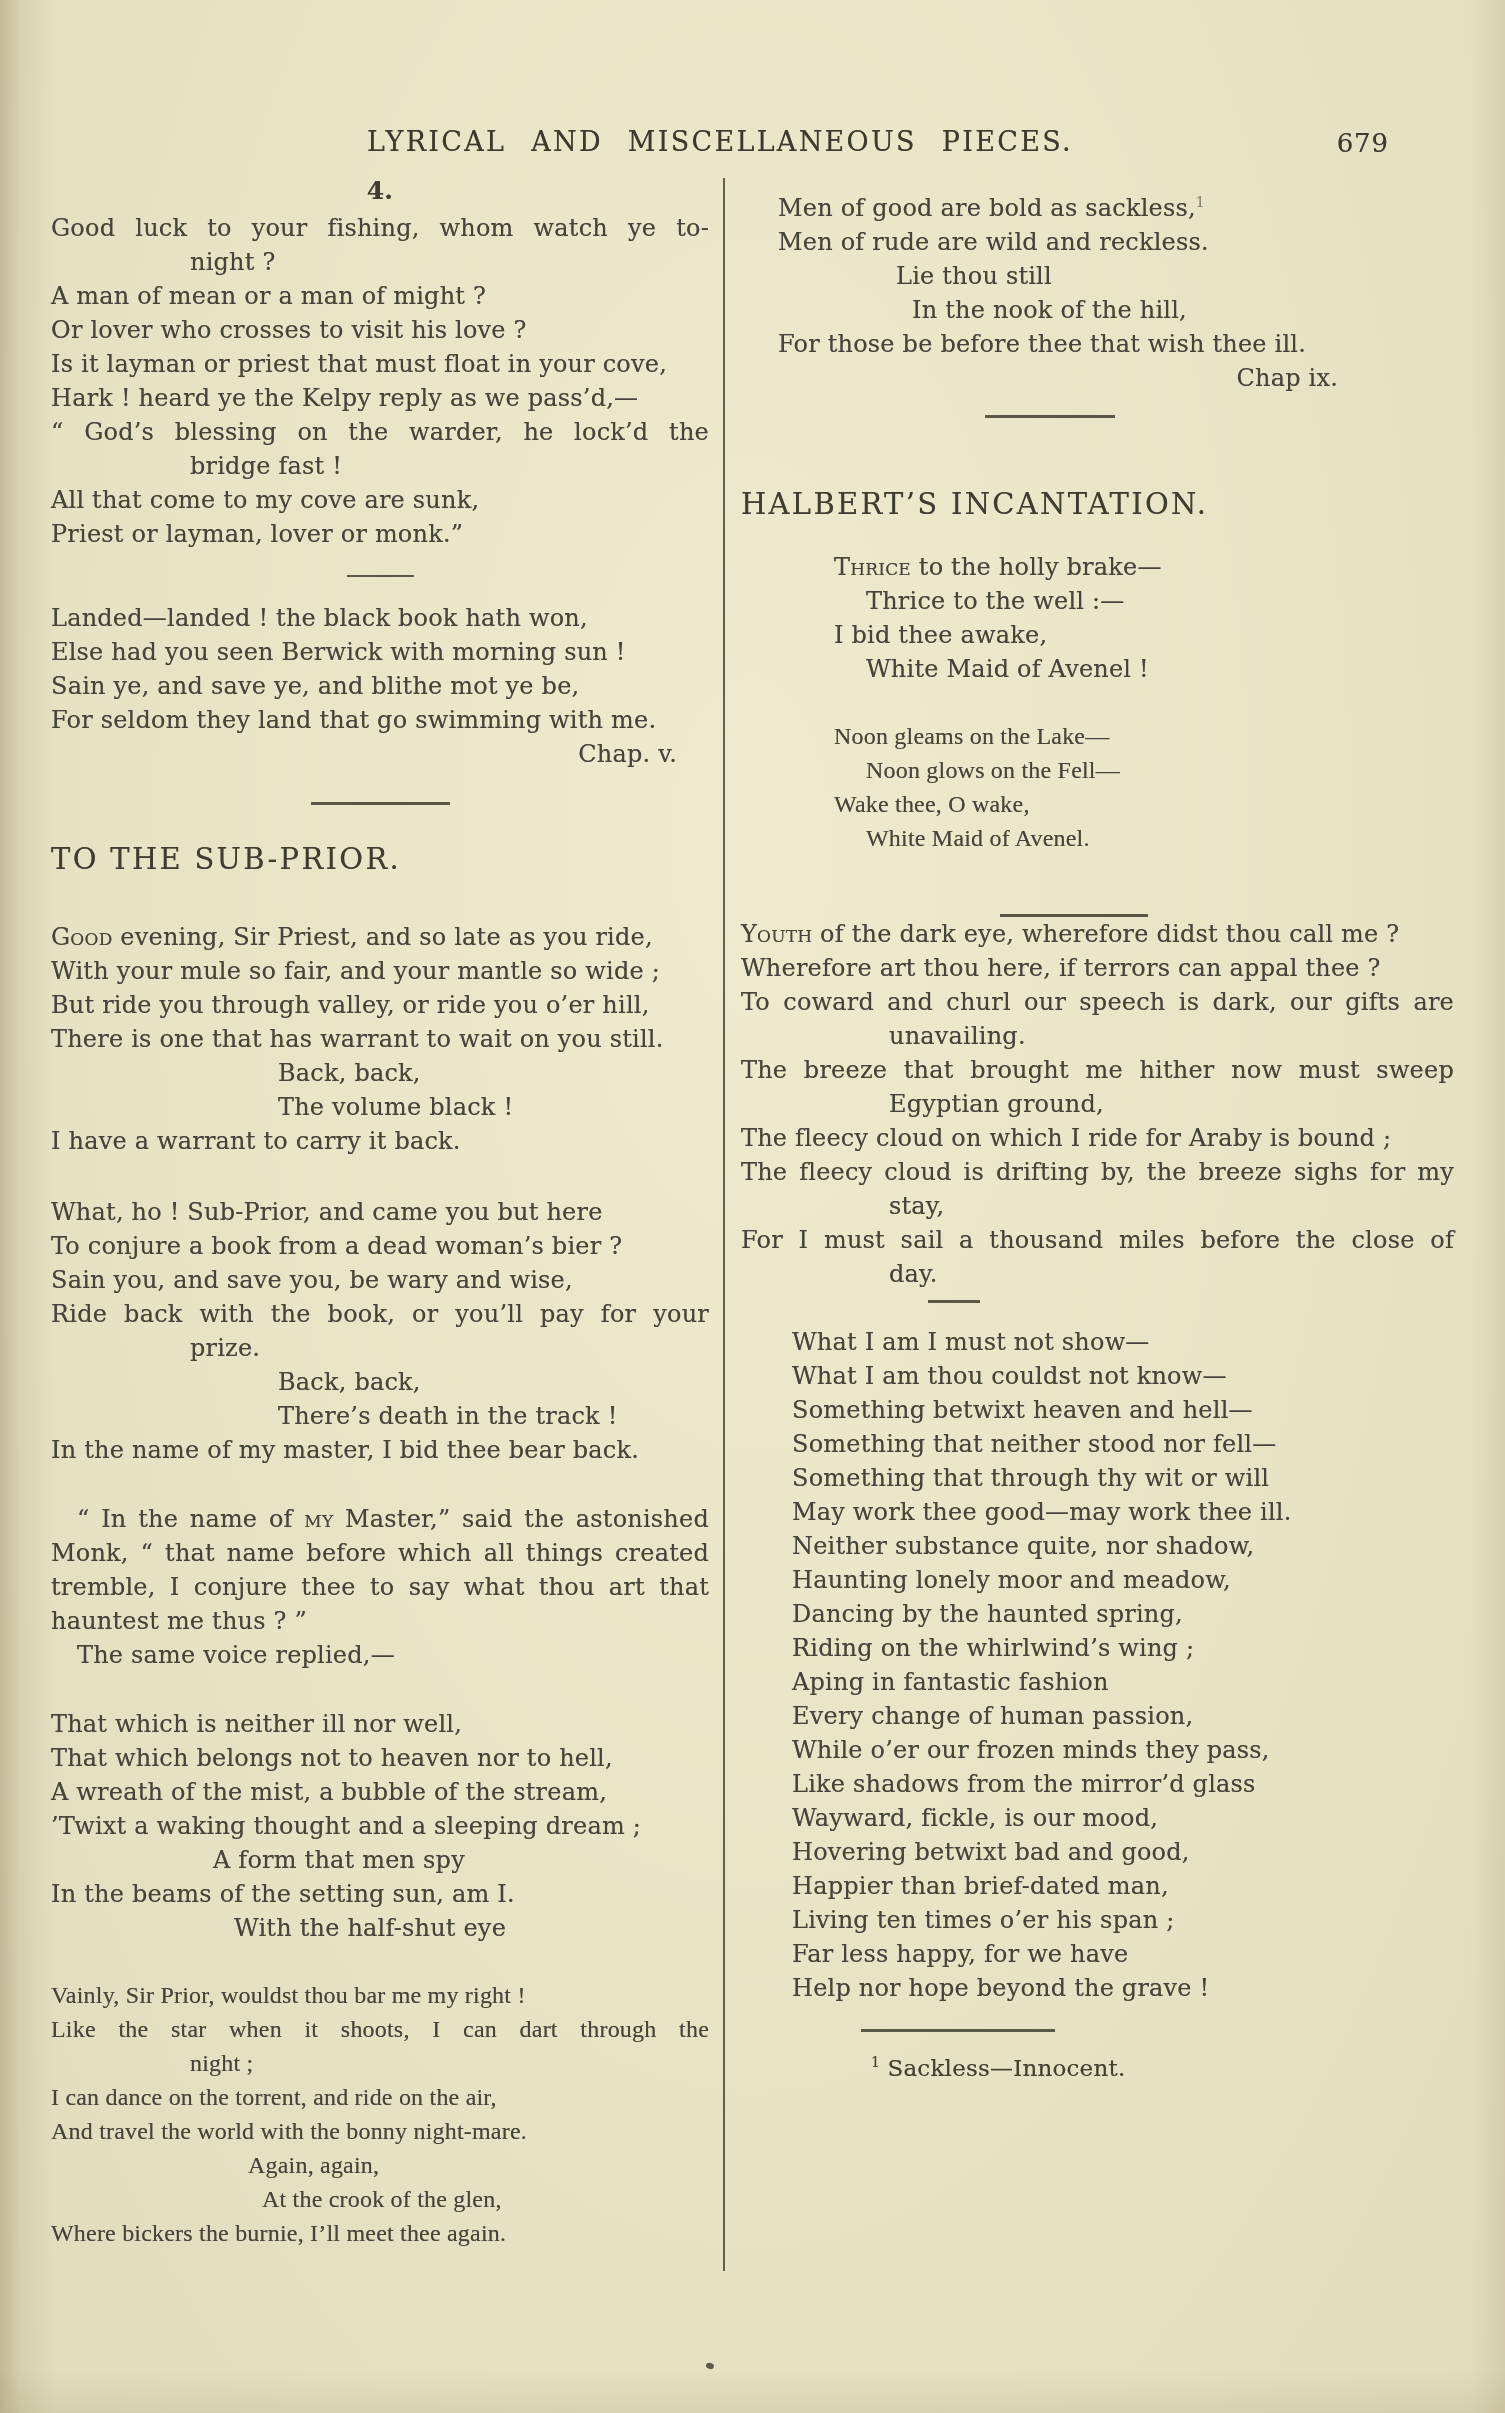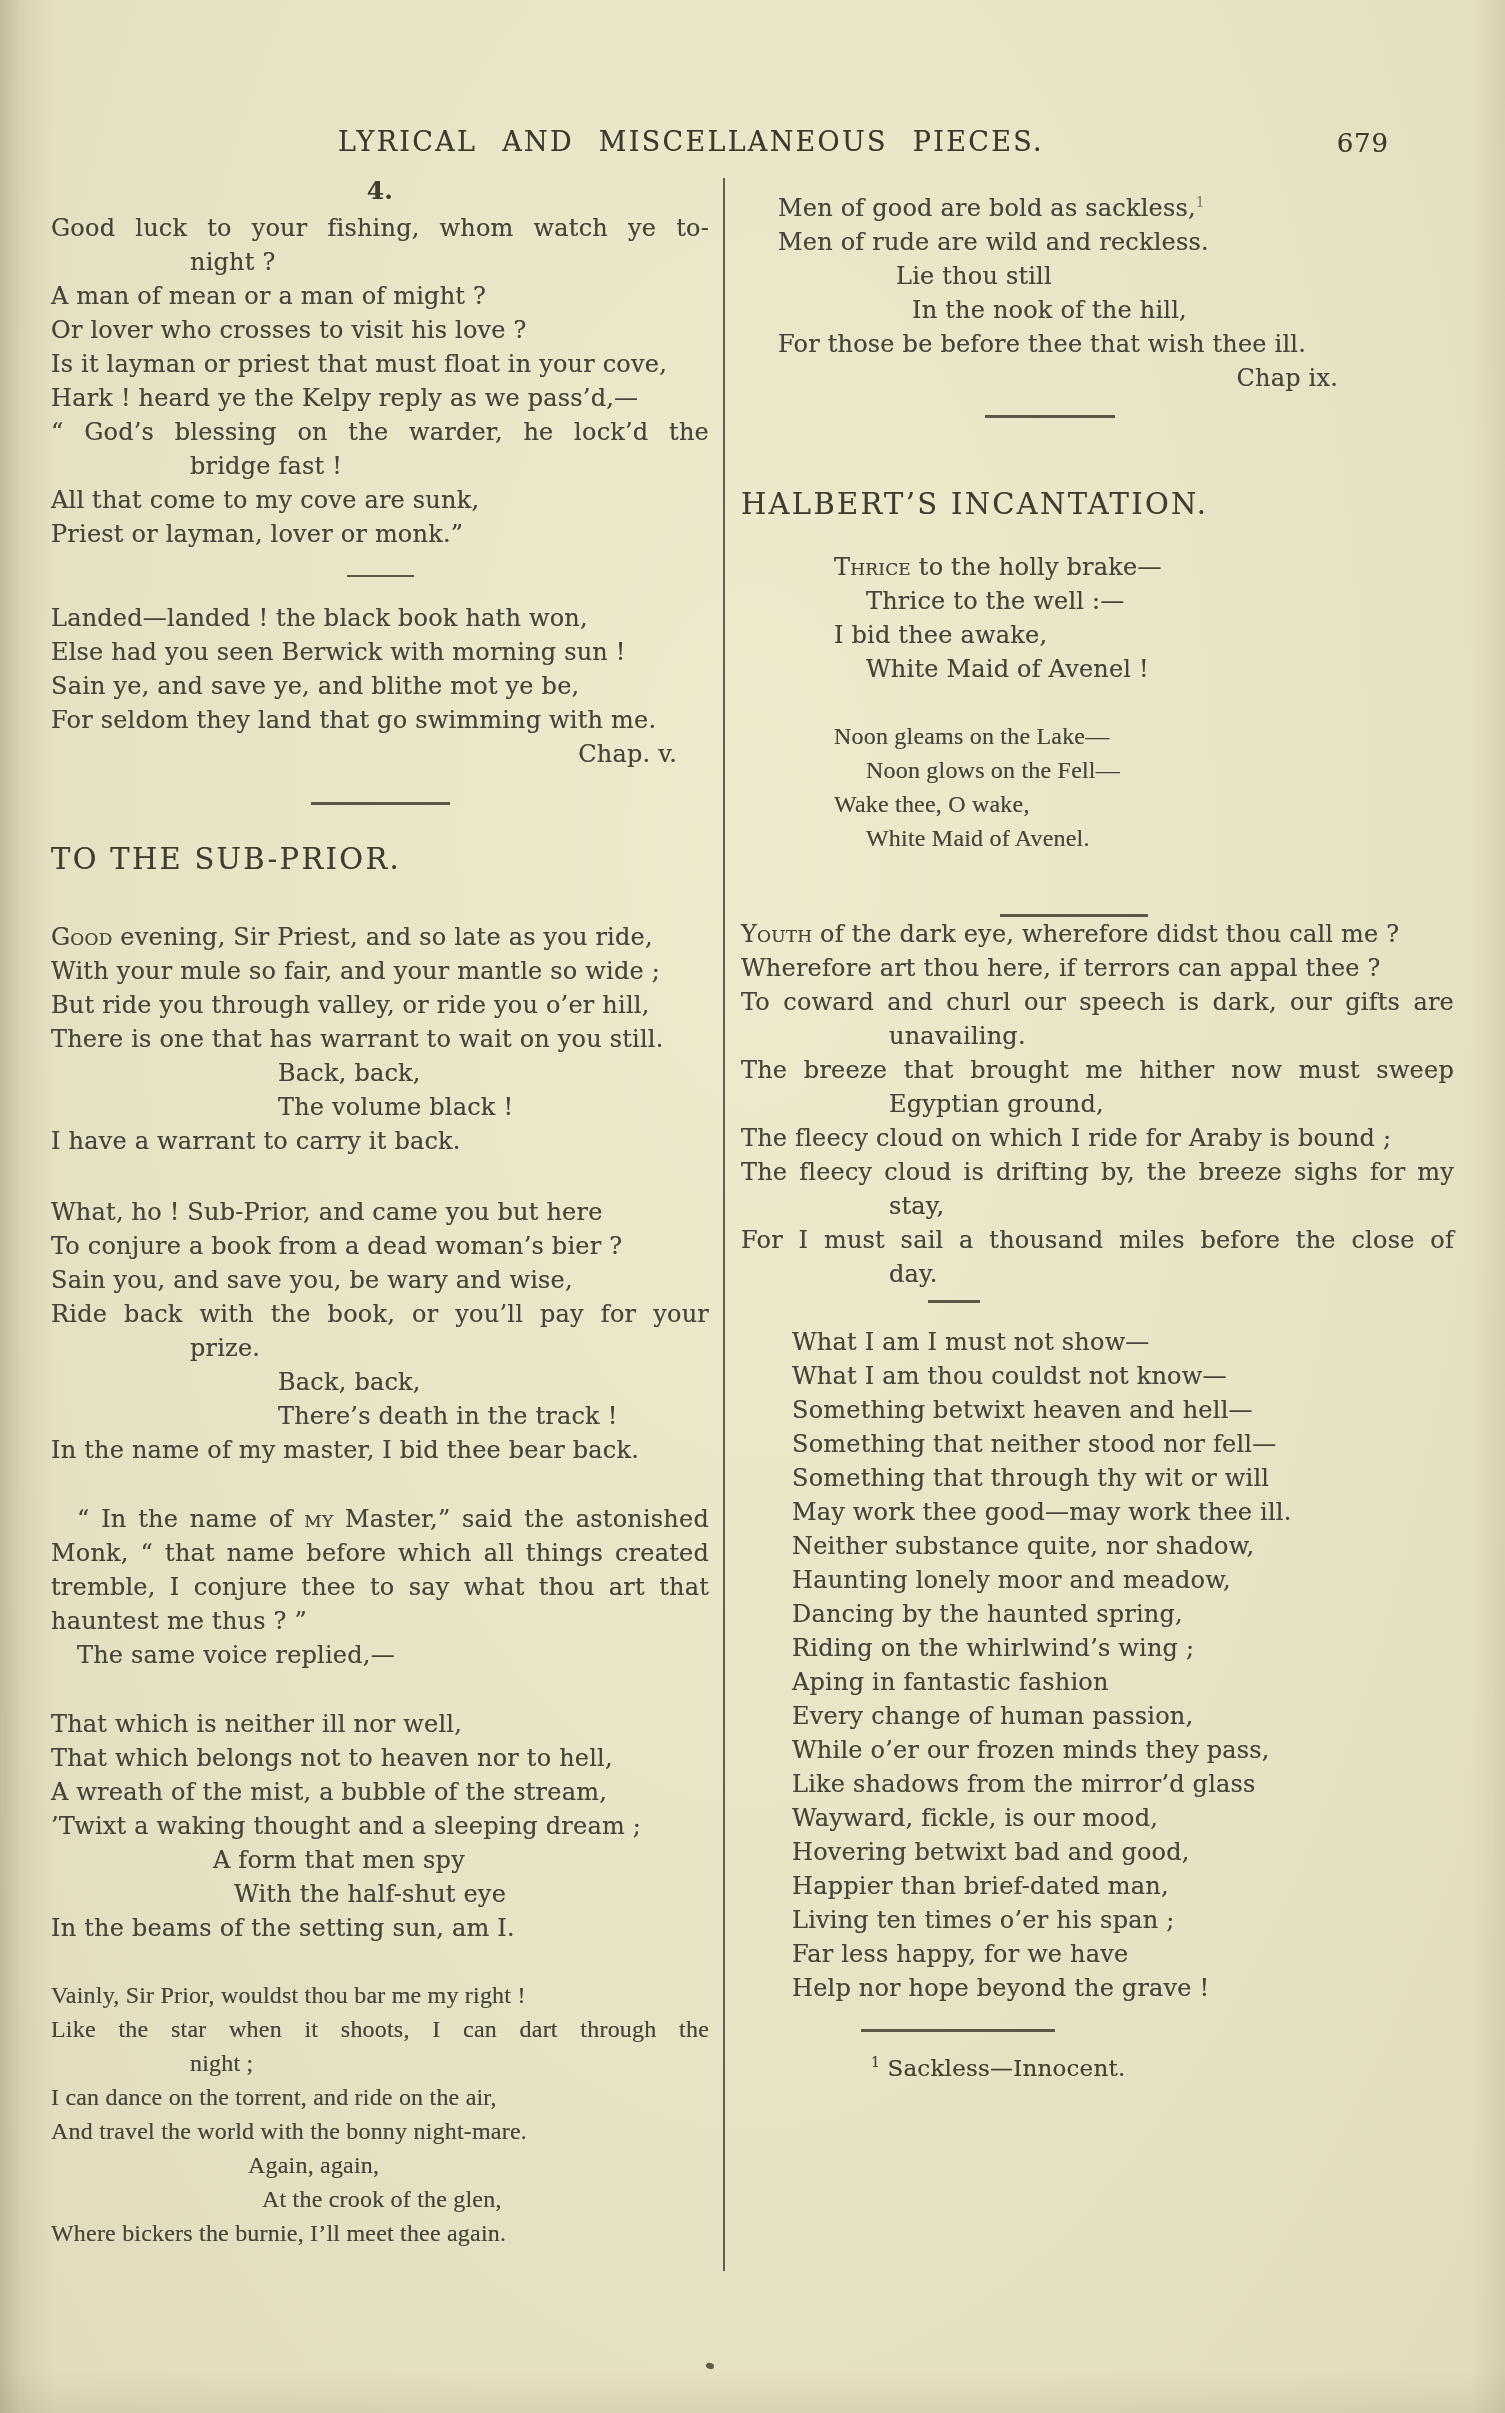--- a/index.html
+++ b/index.html
@@ -7,21 +7,21 @@
     width:1506px;height:2413px;position:relative;overflow:hidden;
     font-family:"DejaVu Serif","Liberation Serif",serif;
     color:#46443a;
     background:
       linear-gradient(90deg, rgba(138,128,92,.38) 0px, rgba(138,128,92,.14) 20.4px, rgba(0,0,0,0) 57px),
       linear-gradient(270deg, rgba(138,128,92,.16) 0px, rgba(0,0,0,0) 35px),
       linear-gradient(0deg, rgba(138,128,92,.14) 0px, rgba(0,0,0,0) 43px),
       radial-gradient(ellipse at 50% 35%, #efe9cd 0%, #e9e3c6 55%, #e1dbbc 100%);
   }
   .title{
-    position:absolute;top:126px;left:1px;width:1380px;
+    position:absolute;top:126px;left:30px;width:1380px;
     text-align:center;font-size:27px;letter-spacing:2.3px;word-spacing:14px;
     color:#3c392d;text-shadow:0 0 0.6px rgba(60,57,45,.6);
   }
   .pageno{
     position:absolute;top:128px;right:117px;font-size:26px;
     color:#3c392d;letter-spacing:0.9px;text-shadow:0 0 0.6px rgba(60,57,45,.6);
   }
   .colrule{position:absolute;left:723px;top:178px;width:1.9px;height:2093px;background:rgba(62,59,46,.78);}
   .col{position:absolute;font-size:24px;letter-spacing:0.2px;text-shadow:0 0 0.5px rgba(70,66,52,.55);}
   .col-left{left:51px;top:174px;width:658px;}
@@ -132,22 +132,22 @@
     <div class="ln">hauntest me thus ? ”</div>
     <div class="ln indent1">The same voice replied,—</div>
   </div>
 
   <div class="mt38">
     <div class="ln">That which is neither ill nor well,</div>
     <div class="ln">That which belongs not to heaven nor to hell,</div>
     <div class="ln">A wreath of the mist, a bubble of the stream,</div>
     <div class="ln">’Twixt a waking thought and a sleeping dream ;</div>
     <div class="ln i175">A form that men spy</div>
+    <div class="ln">In the beams of the setting sun, am I.</div>
     <div class="ln i198">With the half-shut eye</div>
-    <div class="ln">In the beams of the setting sun, am I.</div>
   </div>
 
   <div class="mt36">
     <div class="ln">Vainly, Sir Prior, wouldst thou bar me my right !</div>
     <div class="ln j">Like the star when it shoots, I can dart through the</div>
     <div class="ln w">night ;</div>
     <div class="ln">I can dance on the torrent, and ride on the air,</div>
     <div class="ln">And travel the world with the bonny night-mare.</div>
     <div class="ln i213">Again, again,</div>
     <div class="ln i228">At the crook of the glen,</div>

